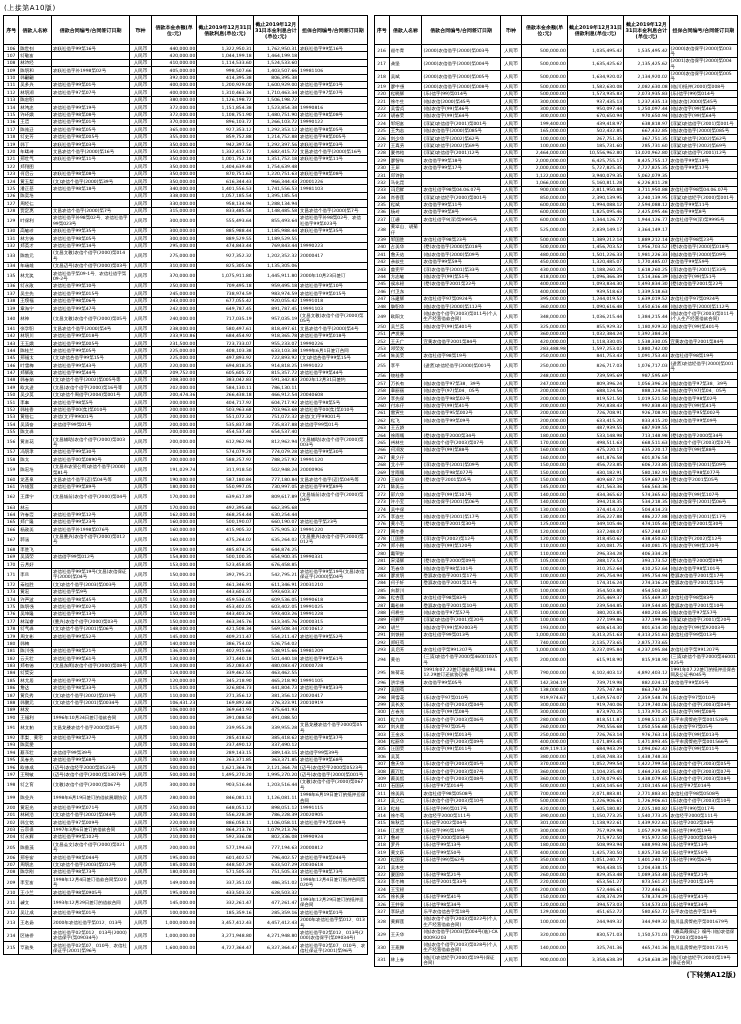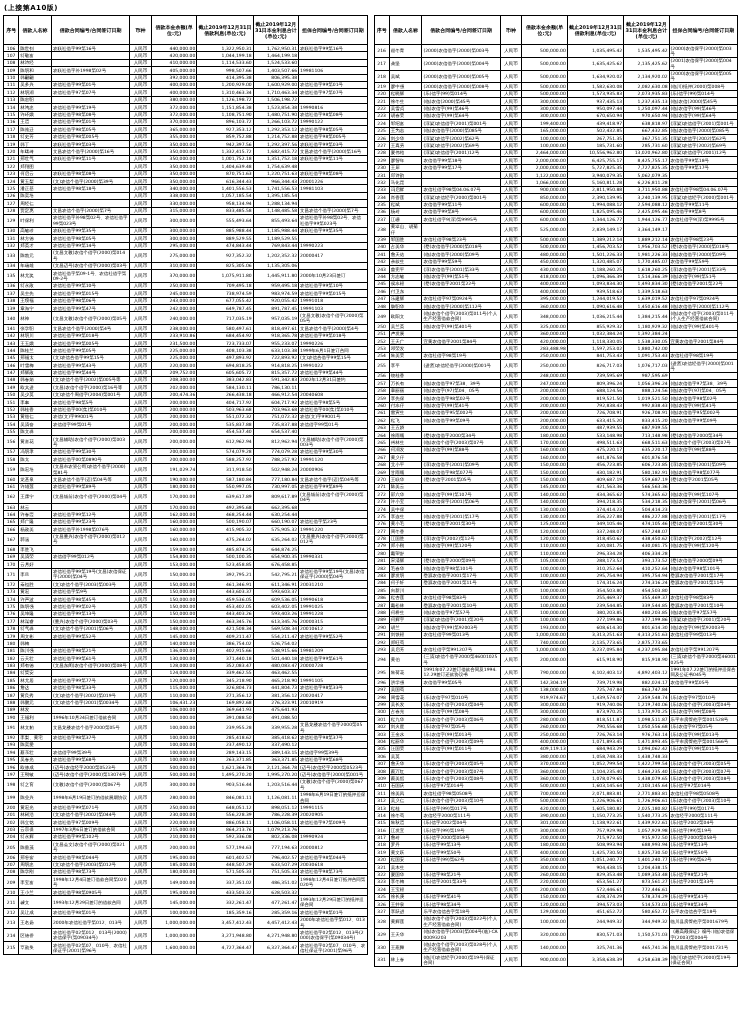--- a/index.html
+++ b/index.html
@@ -1,21 +1,21 @@
 <!DOCTYPE html>
 <html><head>
 <meta charset="utf-8">
 <style>
   html,body{margin:0;padding:0;}
   body{
     width:741px;height:1024px;background:#ffffff;color:#000;
     font-family:"DejaVu Sans",sans-serif;overflow:hidden;position:relative;
   }
   .page-note-top{
-    position:absolute;top:3px;left:4px;font-size:7px;font-weight:bold;
+    position:absolute;top:3px;left:4px;font-size:7px;font-weight:normal;
     letter-spacing:0.5px;
   }
   .tables-wrap{
     position:absolute;top:15px;left:3px;right:3px;
     display:flex;gap:6px;align-items:flex-start;
   }
   .tcol{flex:1 1 0;min-width:0;}
   table{
     border-collapse:collapse;width:100%;table-layout:fixed;
   }
@@ -2355,14 +2355,15 @@
             <td class="c1">林上春</td>
             <td class="c2">(临川)农信经字(2000)第19号(保证合同)</td>
             <td class="c3">人民币</td>
             <td class="c4">900,000.00</td>
             <td class="c5">3,358,638.39</td>
             <td class="c6">4,258,638.39</td>
             <td class="c7">(临川)农信经字(2000)第19号(保证合同)</td>
           </tr>
         </tbody>
     </table>
+    <div class="page-note-bottom">(下转第A12版)</div>
   </div>
 </div>
 
 </body></html>

